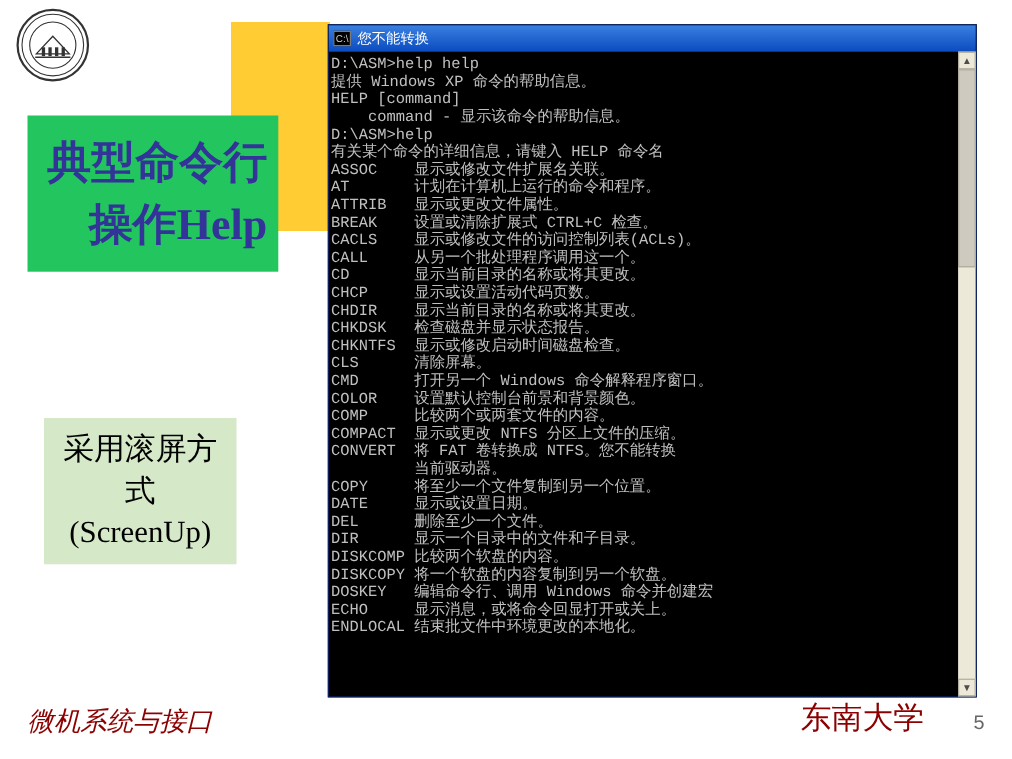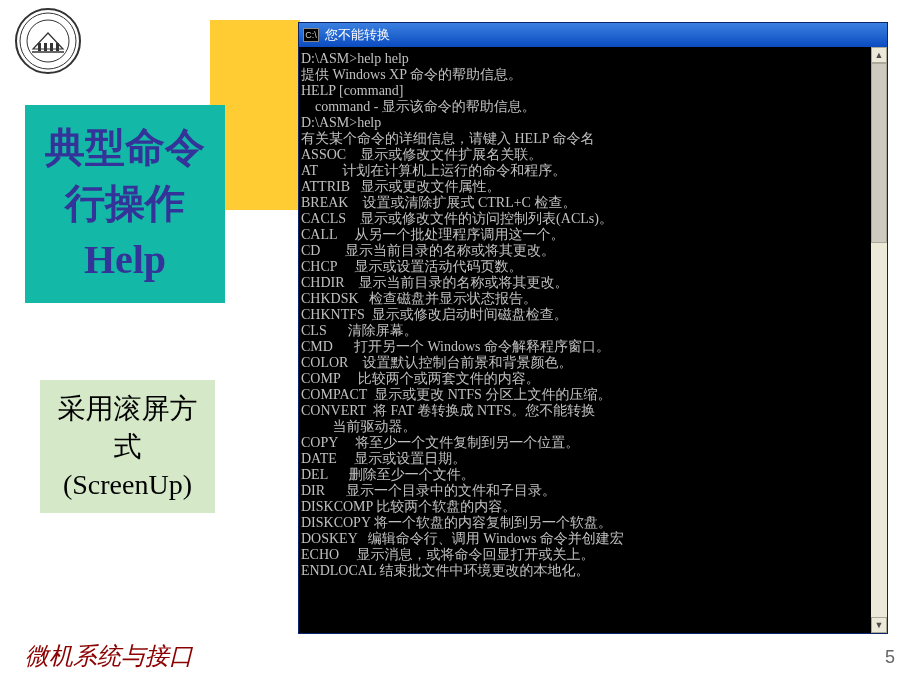--- a/index.html
+++ b/index.html
@@ -35,24 +35,24 @@
       background: #fff;
       display: flex;
       align-items: center;
       justify-content: center;
     }
     .logo svg { width: 60px; height: 60px; }
     .title-box {
       position: absolute;
       left: 25px;
       top: 105px;
-      width: 200px;
-      background: #14b8a6;
+      width: 228px;
+      background: #22c55e;
       padding: 15px 10px;
-      text-align: center;
+      text-align: right;
     }
     .title-box .title-text {
       font-size: 40px;
       font-weight: bold;
       color: #333399;
       font-family: SimSun, serif;
       line-height: 1.4;
     }
     .subtitle-box {
       position: absolute;
@@ -95,21 +95,21 @@
       border: 1px solid #888;
       margin-right: 6px;
       font-size: 9px;
       color: #ccc;
       display: flex;
       align-items: center;
       justify-content: center;
     }
     .cmd-body {
       padding: 4px 0 4px 2px;
-      font-family: Liberation Serif, serif;
+      font-family: Liberation Mono, monospace;
       font-size: 14px;
       line-height: 16px;
       color: #c0c0c0;
       white-space: pre;
       letter-spacing: 0;
       height: calc(100% - 24px);
       overflow: hidden;
     }
     .cmd-line { display: block; }
     .scrollbar {
@@ -200,15 +200,16 @@
     </div>
     <div class="cmd-body" id="cmd-body"><span class="cmd-line">D:\ASM&gt;help help</span><span class="cmd-line">提供 Windows XP 命令的帮助信息。</span><span class="cmd-line"></span><span class="cmd-line">HELP [command]</span><span class="cmd-line"></span><span class="cmd-line">    command - 显示该命令的帮助信息。</span><span class="cmd-line"></span><span class="cmd-line">D:\ASM&gt;help</span><span class="cmd-line">有关某个命令的详细信息，请键入 HELP 命令名</span><span class="cmd-line">ASSOC    显示或修改文件扩展名关联。</span><span class="cmd-line">AT       计划在计算机上运行的命令和程序。</span><span class="cmd-line">ATTRIB   显示或更改文件属性。</span><span class="cmd-line">BREAK    设置或清除扩展式 CTRL+C 检查。</span><span class="cmd-line">CACLS    显示或修改文件的访问控制列表(ACLs)。</span><span class="cmd-line">CALL     从另一个批处理程序调用这一个。</span><span class="cmd-line">CD       显示当前目录的名称或将其更改。</span><span class="cmd-line">CHCP     显示或设置活动代码页数。</span><span class="cmd-line">CHDIR    显示当前目录的名称或将其更改。</span><span class="cmd-line">CHKDSK   检查磁盘并显示状态报告。</span><span class="cmd-line">CHKNTFS  显示或修改启动时间磁盘检查。</span><span class="cmd-line">CLS      清除屏幕。</span><span class="cmd-line">CMD      打开另一个 Windows 命令解释程序窗口。</span><span class="cmd-line">COLOR    设置默认控制台前景和背景颜色。</span><span class="cmd-line">COMP     比较两个或两套文件的内容。</span><span class="cmd-line">COMPACT  显示或更改 NTFS 分区上文件的压缩。</span><span class="cmd-line">CONVERT  将 FAT 卷转换成 NTFS。您不能转换</span><span class="cmd-line">         当前驱动器。</span><span class="cmd-line">COPY     将至少一个文件复制到另一个位置。</span><span class="cmd-line">DATE     显示或设置日期。</span><span class="cmd-line">DEL      删除至少一个文件。</span><span class="cmd-line">DIR      显示一个目录中的文件和子目录。</span><span class="cmd-line">DISKCOMP 比较两个软盘的内容。</span><span class="cmd-line">DISKCOPY 将一个软盘的内容复制到另一个软盘。</span><span class="cmd-line">DOSKEY   编辑命令行、调用 Windows 命令并创建宏</span><span class="cmd-line">ECHO     显示消息，或将命令回显打开或关上。</span><span class="cmd-line">ENDLOCAL 结束批文件中环境更改的本地化。</span></div>
     <div class="scrollbar">
       <div class="sb-btn up">▲</div>
       <div class="sb-thumb"></div>
       <div class="sb-btn down">▼</div>
     </div>
   </div>
 
   <div class="footer-left">微机系统与接口</div>
+  <div class="footer-right">东南大学</div>
   <div class="page-num">5</div>
 
 </div>
 
 </body></html>

